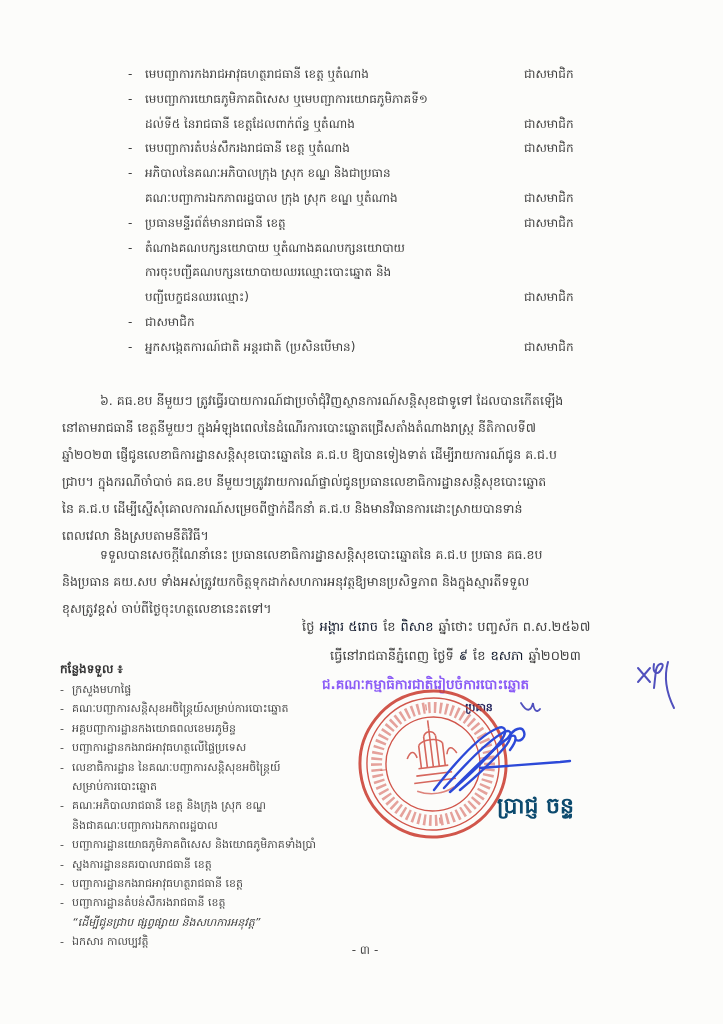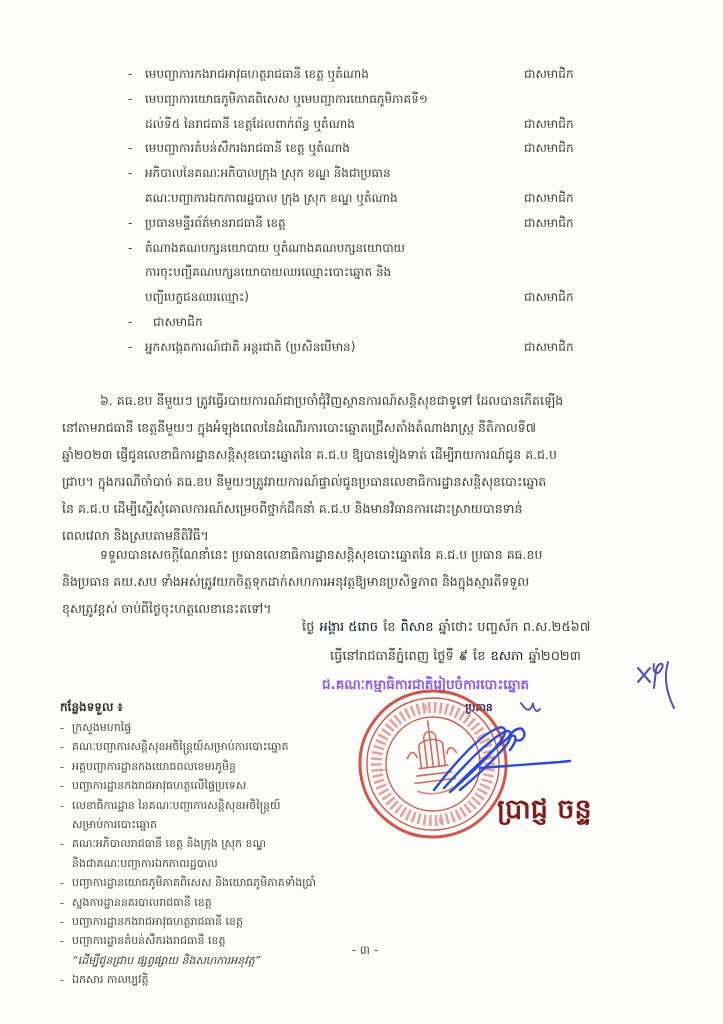--- a/index.html
+++ b/index.html
@@ -8,50 +8,50 @@
     background:#fcfcfa;overflow:hidden;
     font-family:"DejaVu Sans",sans-serif;color:#3d3d3d;
   }
   .ln{white-space:nowrap;overflow:hidden;}
 
   
   .members{position:absolute;left:128px;top:62px;width:478px;}
   .m-row{display:flex;height:24.8px;line-height:24.8px;font-size:12px;}
   .m-dash{width:17px;flex:none;}
   .m-text{flex:1;white-space:nowrap;overflow:hidden;}
-  .m-role{width:82px;flex:none;white-space:nowrap;overflow:hidden;margin-left:8px;}
+  .m-role{width:82px;flex:none;white-space:nowrap;overflow:hidden;}
 
   
   .para{position:absolute;left:62px;width:601px;font-size:12.5px;}
   .para .ln{height:27px;line-height:27px;}
   .para .indent{padding-left:38px;}
   #para6{top:387px;}
   #closing{top:541px;}
 
   
   .dateblock{position:absolute;left:288px;top:612px;width:412px;font-size:13px;}
   .d-line{height:29px;line-height:29px;white-space:nowrap;overflow:hidden;}
   .d-line span{margin-right:5px;}
   .d1{padding-left:14px;}
   .d2{padding-left:42px;}
   .hw{color:#0f172a;}
   .authority{position:absolute;left:322px;top:671px;width:350px;height:26px;line-height:26px;
     font-weight:bold;font-size:13.5px;color:#8b5cf6;white-space:nowrap;overflow:hidden;}
   .chairman{position:absolute;left:424px;top:697px;width:110px;text-align:center;
     font-weight:bold;font-size:11px;color:#23235c;height:22px;line-height:22px;overflow:hidden;}
   .mark{position:absolute;}
-  .signer{position:absolute;left:497px;top:792px;width:180px;font-size:27px;font-weight:bold;
-    color:#7f1d1d;white-space:nowrap;overflow:hidden;}
+  .signer{position:absolute;left:497px;top:792px;width:180px;font-size:22px;font-weight:bold;
+    color:#0c4a6e;white-space:nowrap;overflow:hidden;}
 
   
   .seal{position:absolute;left:352px;top:686px;transform:rotate(-7deg);opacity:.88;}
   .sig{position:absolute;left:420px;top:716px;}
 
   
-  .cc{position:absolute;left:60px;top:696px;width:305px;font-size:11px;color:#474747;}
+  .cc{position:absolute;left:60px;top:658px;width:305px;font-size:11px;color:#474747;}
   .cc-header{font-weight:bold;font-size:12px;height:22px;line-height:22px;color:#333;
     white-space:nowrap;overflow:hidden;}
   .cc-row{display:flex;height:19.4px;line-height:19.4px;white-space:nowrap;overflow:hidden;}
   .cc-dash{width:12px;flex:none;}
   .cc-text{flex:1;white-space:nowrap;overflow:hidden;}
   .cc-note .cc-text{font-style:italic;color:#3a3a3a;}
 
   .page-num{position:absolute;left:305px;top:940px;width:120px;text-align:center;
     font-size:12px;color:#4a4a4a;height:20px;line-height:20px;}
 </style>

